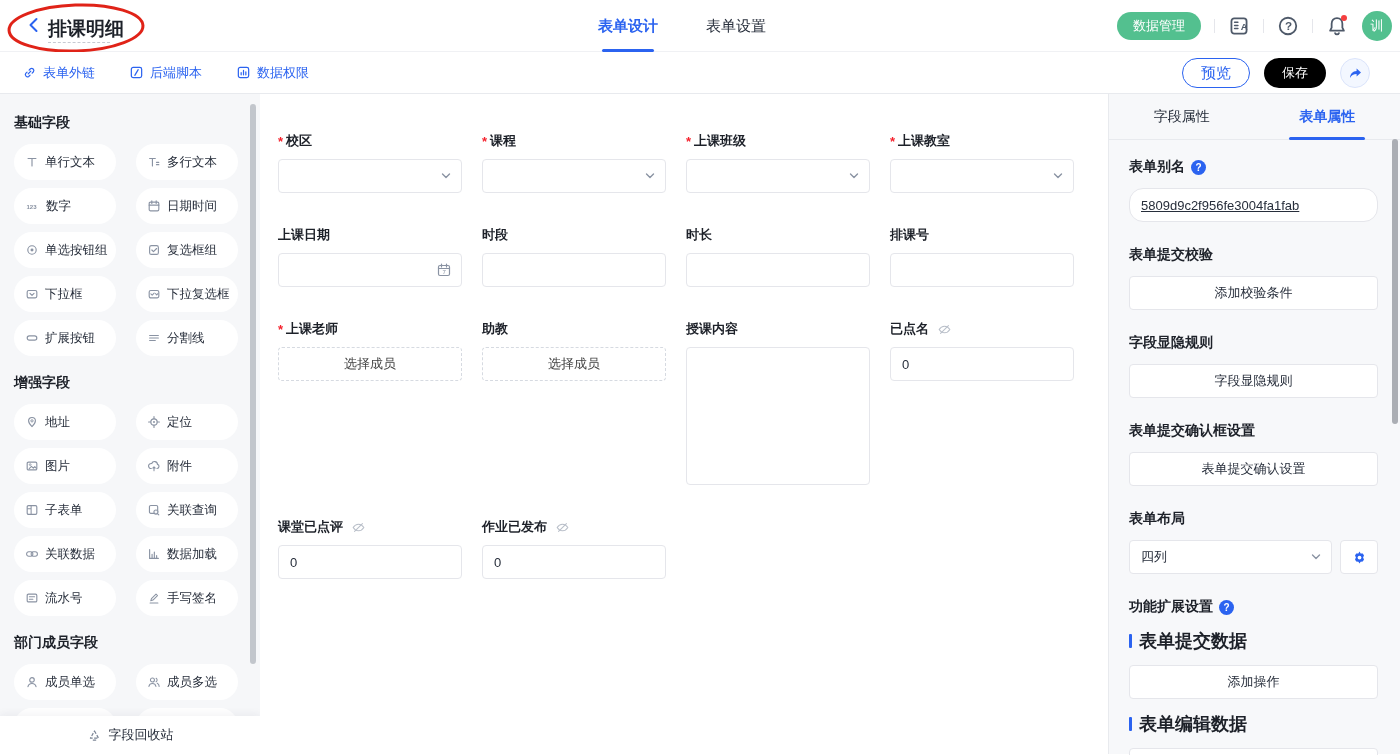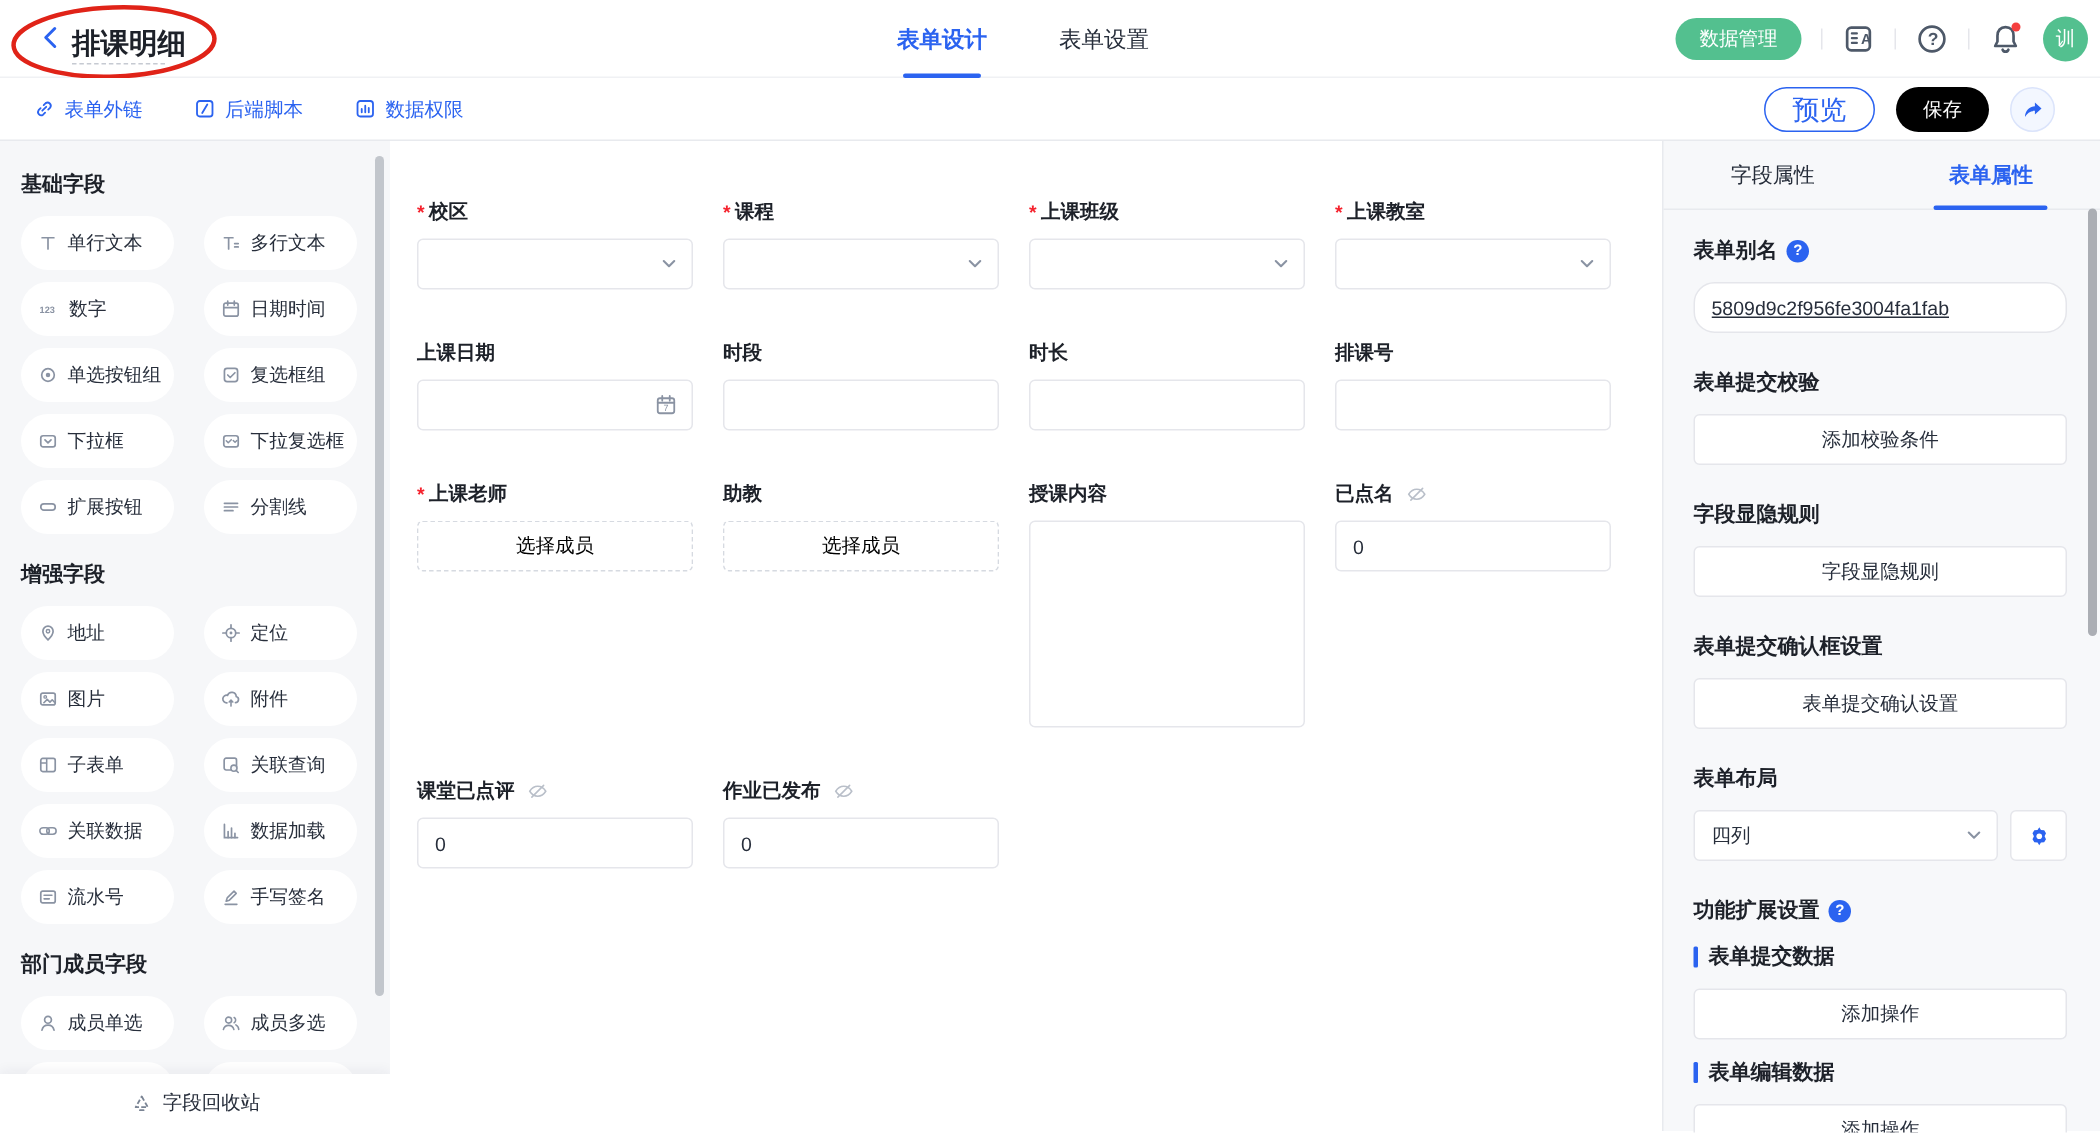--- a/index.html
+++ b/index.html
@@ -22,21 +22,21 @@
   .vdiv { width:1px; height:14px; background:#e5e6eb; margin:0 13px; }
   .hd-icon { width:22px; height:22px; color:#4e5969; cursor:pointer; position:relative; }
   .bell-dot { position:absolute; right:1px; top:0; width:6px; height:6px; border-radius:50%; background:#f53f3f; }
   .avatar { width:30px; height:30px; border-radius:50%; background:#53c08f; color:#fff; font-size:13px; display:flex; align-items:center; justify-content:center; margin-left:14px; cursor:pointer; }
 
   
   .subbar { position:relative; height:42px; background:#fff; border-bottom:1px solid #e8eaee; display:flex; align-items:center; }
   .sub-links { display:flex; align-items:center; gap:34px; padding-left:22px; }
   .sub-link { display:flex; align-items:center; gap:6px; color:#2b63f0; font-size:13px; cursor:pointer; }
   .sub-right { position:absolute; right:30px; top:0; height:42px; display:flex; align-items:center; gap:14px; }
-  .btn-outline { height:30px; padding:0 18px; border:1px solid #2b63f0; border-radius:15px; background:#fff; color:#2b63f0; font-size:18px; display:flex; align-items:center; cursor:pointer; }
+  .btn-outline { height:30px; padding:0 18px; border:1px solid #2b63f0; border-radius:15px; background:#fff; color:#2b63f0; font-size:15px; display:flex; align-items:center; cursor:pointer; }
   .btn-primary { height:30px; padding:0 18px; border:none; border-radius:15px; background:#000000; color:#fff; font-size:13px; display:flex; align-items:center; cursor:pointer; }
   .btn-share { width:30px; height:30px; border-radius:50%; background:#f3f7ff; border:1px solid #dbe4fb; display:flex; align-items:center; justify-content:center; cursor:pointer; }
 
   
   .body { display:flex; height:660px; }
 
   
   .sidebar { position:relative; width:260px; background:#f6f7f9; padding:20px 22px 0 14px; overflow:hidden; flex:none; }
   .sb-title { font-size:14px; font-weight:700; color:#1d2129; margin-bottom:12px; }
   .sb-grid { display:grid; grid-template-columns:102px 102px; column-gap:20px; row-gap:8px; margin-bottom:18px; }
@@ -47,21 +47,21 @@
   .recycle-bar svg { color:#7a8494; }
 
   
   .canvas { flex:1; background:#fff; padding:38px 20px 0 18px; overflow:hidden; }
   .form-grid { display:grid; grid-template-columns:repeat(4,184px); column-gap:20px; row-gap:33px; align-items:start; }
   .f-label { display:flex; align-items:center; gap:5px; font-size:13px; font-weight:700; color:#1d2129; margin-bottom:9px; }
   .req { color:#f5222d; font-weight:700; margin-right:-2px; }
   .ctl { position:relative; height:34px; border:1px solid #e5e6eb; border-radius:4px; background:#fff; }
   .ctl .chev { position:absolute; right:9px; top:10px; color:#8a93a3; }
   .ctl .cal { position:absolute; right:9px; top:8px; color:#8a93a3; }
-  .member { height:34px; border:1px dashed #d6dae1; border-radius:4px; background:#fff; display:flex; align-items:center; justify-content:center; font-size:13px; color:#000000; cursor:pointer; }
+  .member { height:34px; border:1px dashed #d6dae1; border-radius:4px; background:#fff; display:flex; align-items:center; justify-content:center; font-size:13px; color:#404040; cursor:pointer; }
   .txtarea { height:138px; border:1px solid #e5e6eb; border-radius:4px; background:#fff; }
   .num-input { width:100%; height:34px; border:1px solid #e5e6eb; border-radius:4px; background:#fff; font-size:13px; color:#272e3b; padding:0 11px; font-family:inherit; outline:none; }
   .eye { color:#b9bfc9; margin-left:3px; }
 
   
   .panel { position:relative; width:292px; flex:none; background:#f7f8fa; border-left:1px solid #e8eaee; }
   .p-tabs { position:relative; height:46px; display:flex; border-bottom:1px solid #e8eaee; }
   .p-tab { flex:1; display:flex; align-items:center; justify-content:center; font-size:14px; color:#272e3b; cursor:pointer; }
   .p-tab.active { color:#2b63f0; font-weight:600; }
   .p-underline { position:absolute; bottom:-1px; left:calc(75% - 38px); width:76px; height:3px; background:#2b63f0; border-radius:2px; }
@@ -69,21 +69,21 @@
   .p-section { margin-bottom:24px; }
   .p-label { display:flex; align-items:center; gap:6px; font-size:14px; font-weight:700; color:#1d2129; height:18px; }
   .help { width:15px; height:15px; border-radius:50%; background:#2b63f0; color:#fff; font-size:10px; font-weight:700; display:flex; align-items:center; justify-content:center; cursor:pointer; }
   .p-input { margin-top:12px; width:100%; height:34px; border:1px solid #e5e6eb; border-radius:14px; background:#fff; padding:0 11px; font-size:13px; color:#272e3b; font-family:inherit; outline:none;text-decoration:underline; }
   .p-btn { margin-top:12px; width:100%; height:34px; border:1px solid #e5e6eb; border-radius:4px; background:#fff; font-size:13px; color:#272e3b; display:flex; align-items:center; justify-content:center; cursor:pointer; }
   .p-layout-row { margin-top:12px; display:flex; gap:8px; }
   .p-select { position:relative; flex:1; height:34px; border:1px solid #e5e6eb; border-radius:4px; background:#fff; font-size:13px; color:#272e3b; display:flex; align-items:center; padding:0 11px; cursor:pointer; }
   .p-select .chev { position:absolute; right:9px; top:10px; color:#8a93a3; }
   .gear-btn { width:38px; height:34px; border:1px solid #e5e6eb; border-radius:4px; background:#fff; display:flex; align-items:center; justify-content:center; cursor:pointer; color:#2b63f0; }
   .sub-sec { margin-top:13px; }
-  .sub-head { display:flex; align-items:center; gap:7px; font-size:14px; font-weight:700; color:#1d2129; }
+  .sub-head { display:flex; align-items:center; gap:7px; font-size:18px; font-weight:700; color:#1d2129; }
   .blue-bar { width:3px; height:14px; background:#2b63f0; border-radius:1px; }
   .p-scroll { position:absolute; right:2px; top:45px; width:6px; height:285px; border-radius:3px; background:#abaeb4; }
 </style>
 </head>
 <body>
 
 <div class="page">
 
   <div class="header">
     <div class="back">

